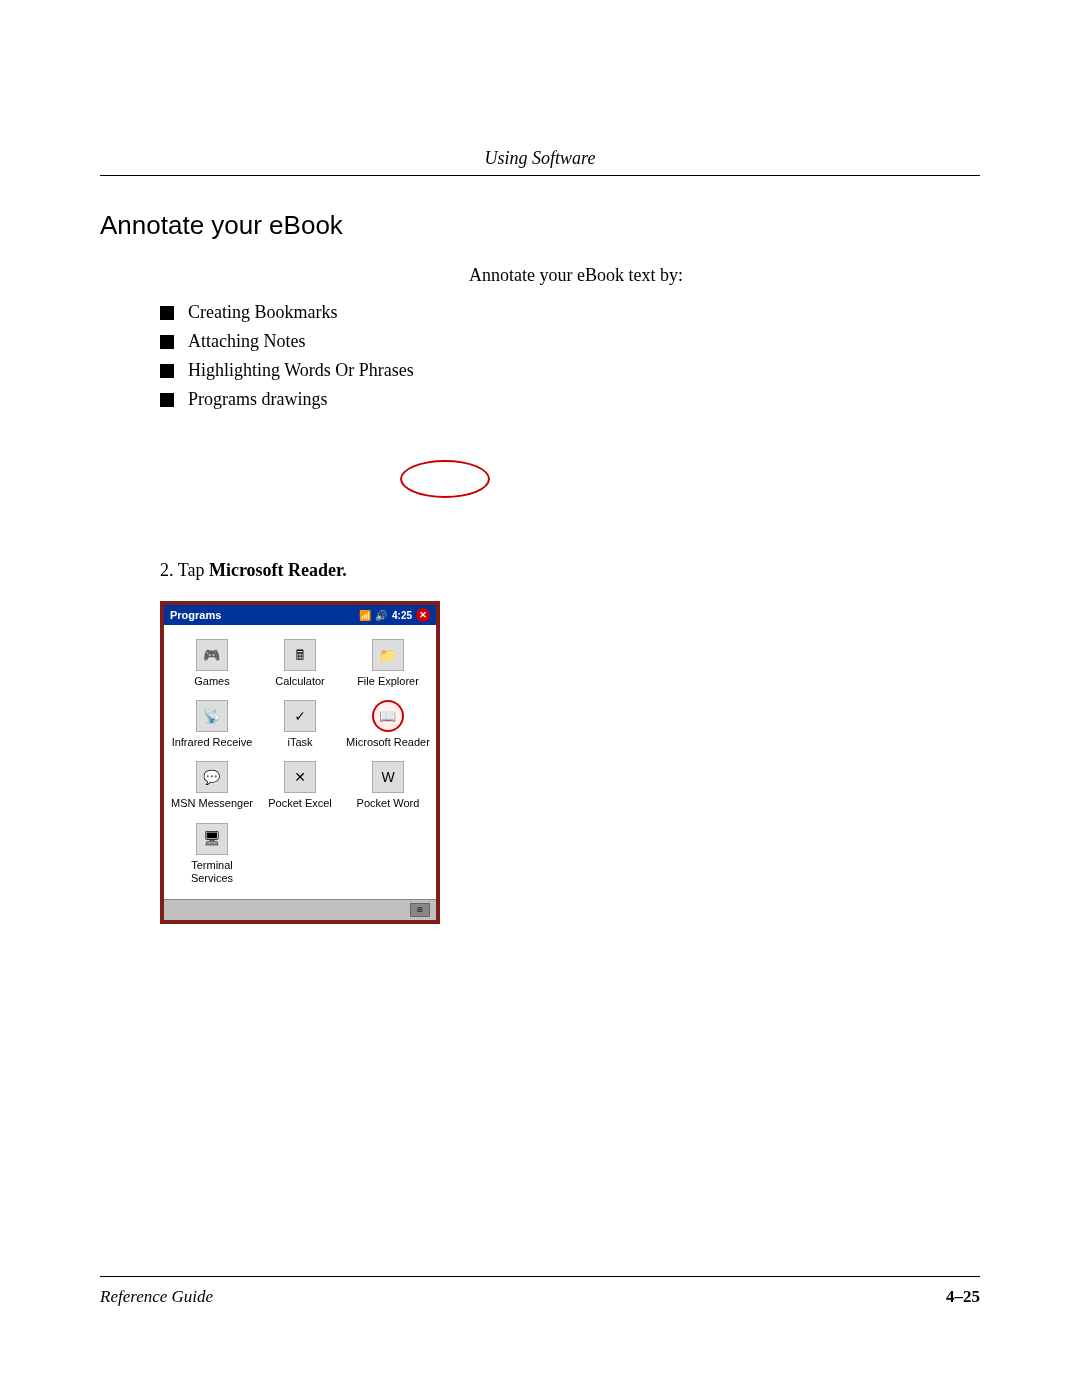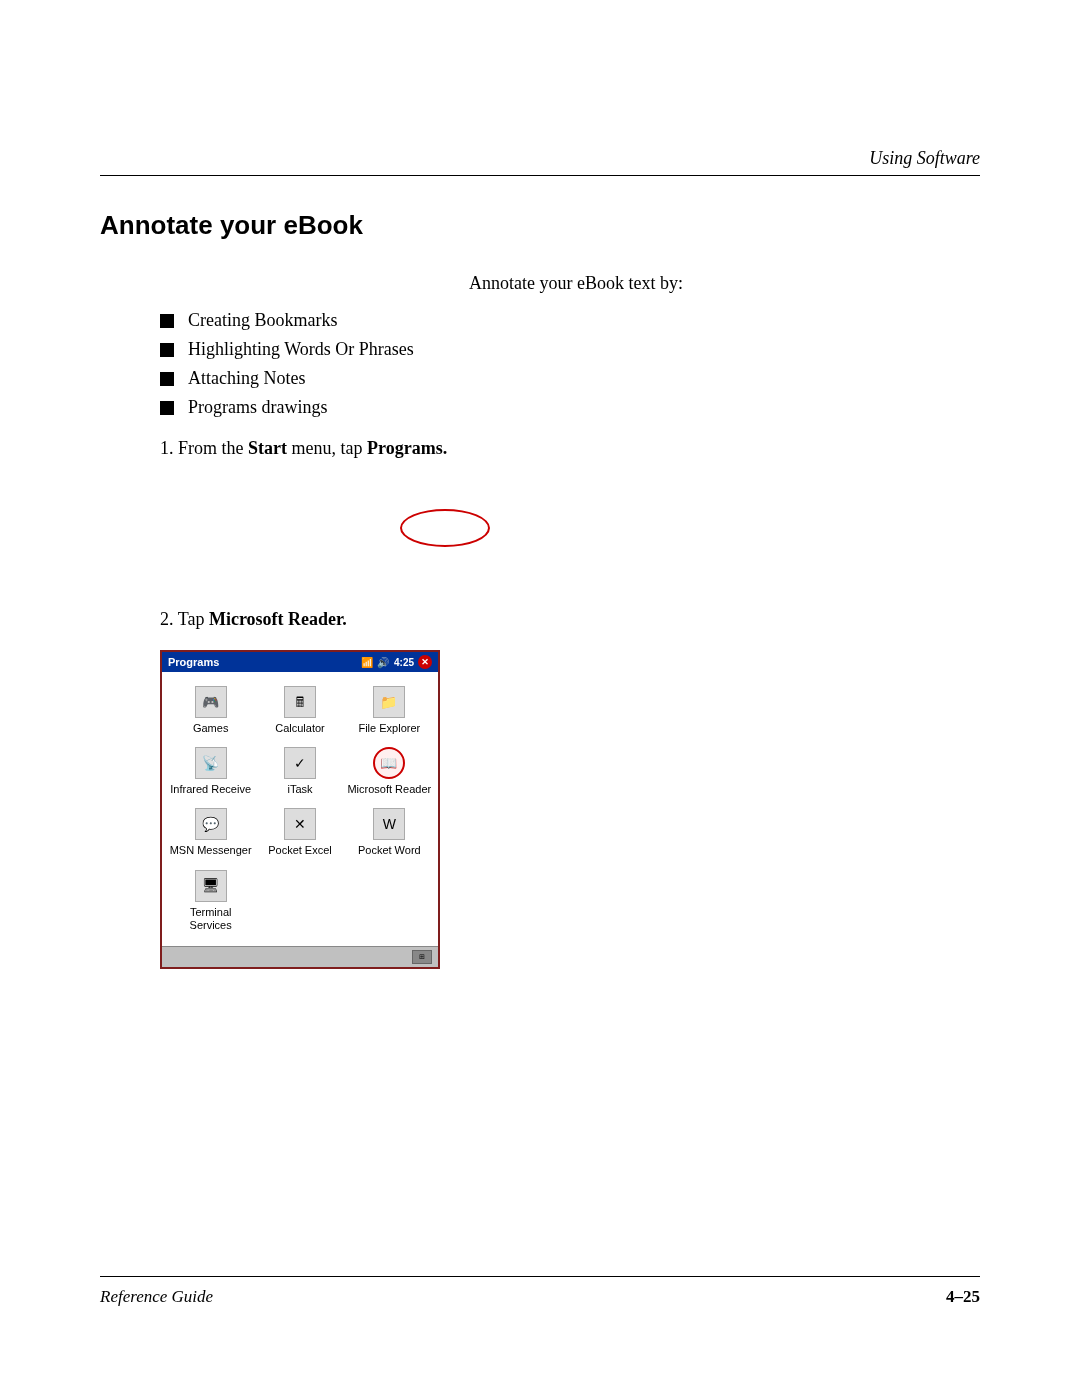--- a/index.html
+++ b/index.html
@@ -20,21 +20,21 @@
       padding: 0;
     }
 
     
     .header-section {
       position: absolute;
       top: 148px;
       right: 100px;
       left: 100px;
       display: flex;
-      justify-content: flex-end;
+      justify-content: center;
     }
 
     .header-title {
       font-family: Times New Roman, Times, serif;
       font-style: italic;
       font-size: 18px;
       color: #000;
     }
 
     .header-line {
@@ -50,22 +50,22 @@
     .main-content {
       position: absolute;
       top: 210px;
       left: 100px;
       right: 100px;
     }
 
     .section-title {
       font-family: Arial, Helvetica, sans-serif;
       font-size: 26px;
-      font-weight: bold;
-      margin-bottom: 32px;
+      font-weight: normal;
+      margin-bottom: 24px;
       color: #000;
     }
 
     .intro-text {
       font-size: 18px;
       margin-bottom: 16px;
       margin-left: 72px;
       text-align: center;
     }
 
@@ -135,21 +135,21 @@
 
     
     .screenshot-container {
       margin-left: 60px;
       margin-top: 10px;
       width: 280px;
     }
 
     .screenshot {
       width: 280px;
-      border: 2px solid #7f1d1d;
+      border: 4px solid #7f1d1d;
       background: #f0f0f0;
       font-family: Arial, Helvetica, sans-serif;
       font-size: 10px;
     }
 
     .ss-titlebar {
       background: #003399;
       color: #fff;
       font-size: 11px;
       font-weight: bold;
@@ -287,35 +287,32 @@
 
     <p class="intro-text">Annotate your eBook text by:</p>
 
     <ul class="bullet-list">
       <li>
         <span class="bullet-square"></span>
         <span>Creating Bookmarks</span>
       </li>
       <li>
         <span class="bullet-square"></span>
-        <span>Highlighting Words Or Phrases</span>
+        <span>Attaching Notes</span>
       </li>
       <li>
         <span class="bullet-square"></span>
-        <span>Attaching Notes</span>
+        <span>Highlighting Words Or Phrases</span>
       </li>
       <li>
         <span class="bullet-square"></span>
         <span>Programs drawings</span>
       </li>
     </ul>
 
-    <p class="step-text">
-      <span>1. From the </span><strong>Start</strong><span> menu, tap </span><strong>Programs.</strong>
-    </p>
 
     <div class="oval-annotation">
       <div class="red-oval"></div>
     </div>
 
     <p class="step2-text">
       <span>2. Tap </span><strong>Microsoft Reader.</strong>
     </p>
 
     <div class="screenshot-container">

